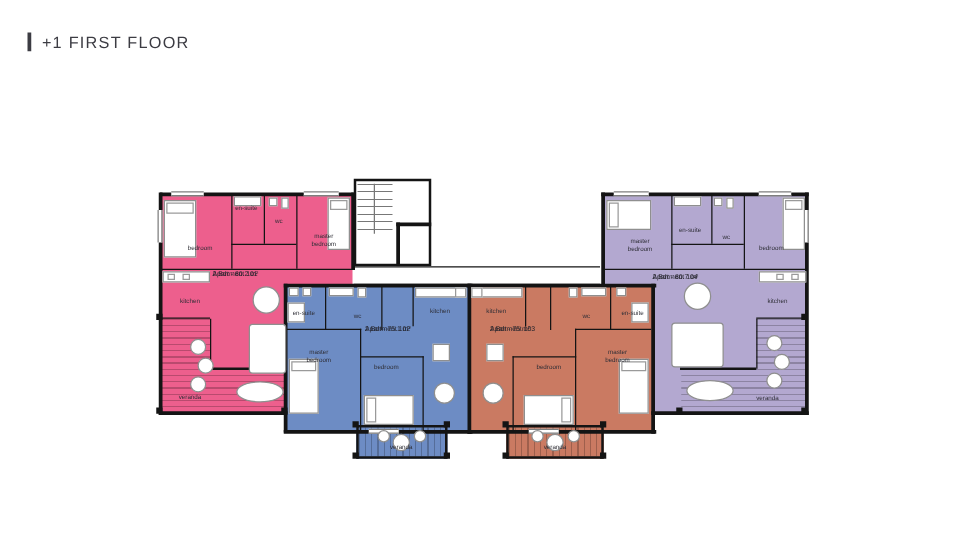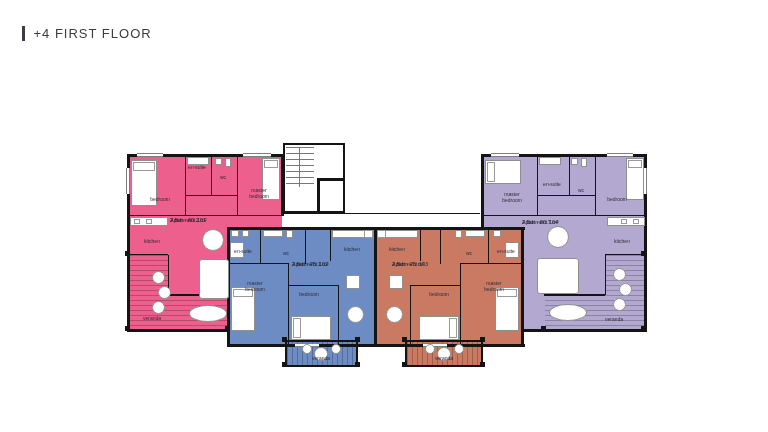--- a/index.html
+++ b/index.html
@@ -34,21 +34,21 @@
   .col{width:5px;height:5px;background:var(--wall)}
   .rl{font-size:5px;line-height:1.1;color:var(--ink);transform:translate(-50%,-50%);white-space:nowrap;text-align:center}
   .rl.two{white-space:normal;width:30px}
   .apt{font-size:5.5px;line-height:1.25;color:#24242c;text-align:center;font-weight:500}
 </style>
 </head>
 <body>
 
 <div class="titlebar">
   <span class="tbar"></span>
-  <span class="title">+4 FIRST FLOOR</span>
+  <span class="title">+1 FIRST FLOOR</span>
 </div>
 
 <div class="plan">
 
   <div class="reg c-pink" style="left:3px;top:15px;width:154px;height:73px"></div>
   <div class="reg c-pink" style="left:3px;top:88px;width:103px;height:102px"></div>
   <div class="reg c-pink ver-h" style="left:3px;top:115px;width:40px;height:75px"></div>
   <div class="reg c-pink ver-h" style="left:3px;top:155px;width:100px;height:35px"></div>
   <div class="reg c-blue" style="left:103px;top:88px;width:147px;height:117px"></div>
   <div class="reg c-blue ver-v vblk" style="left:160px;top:200px;width:73px;height:27px"></div>

